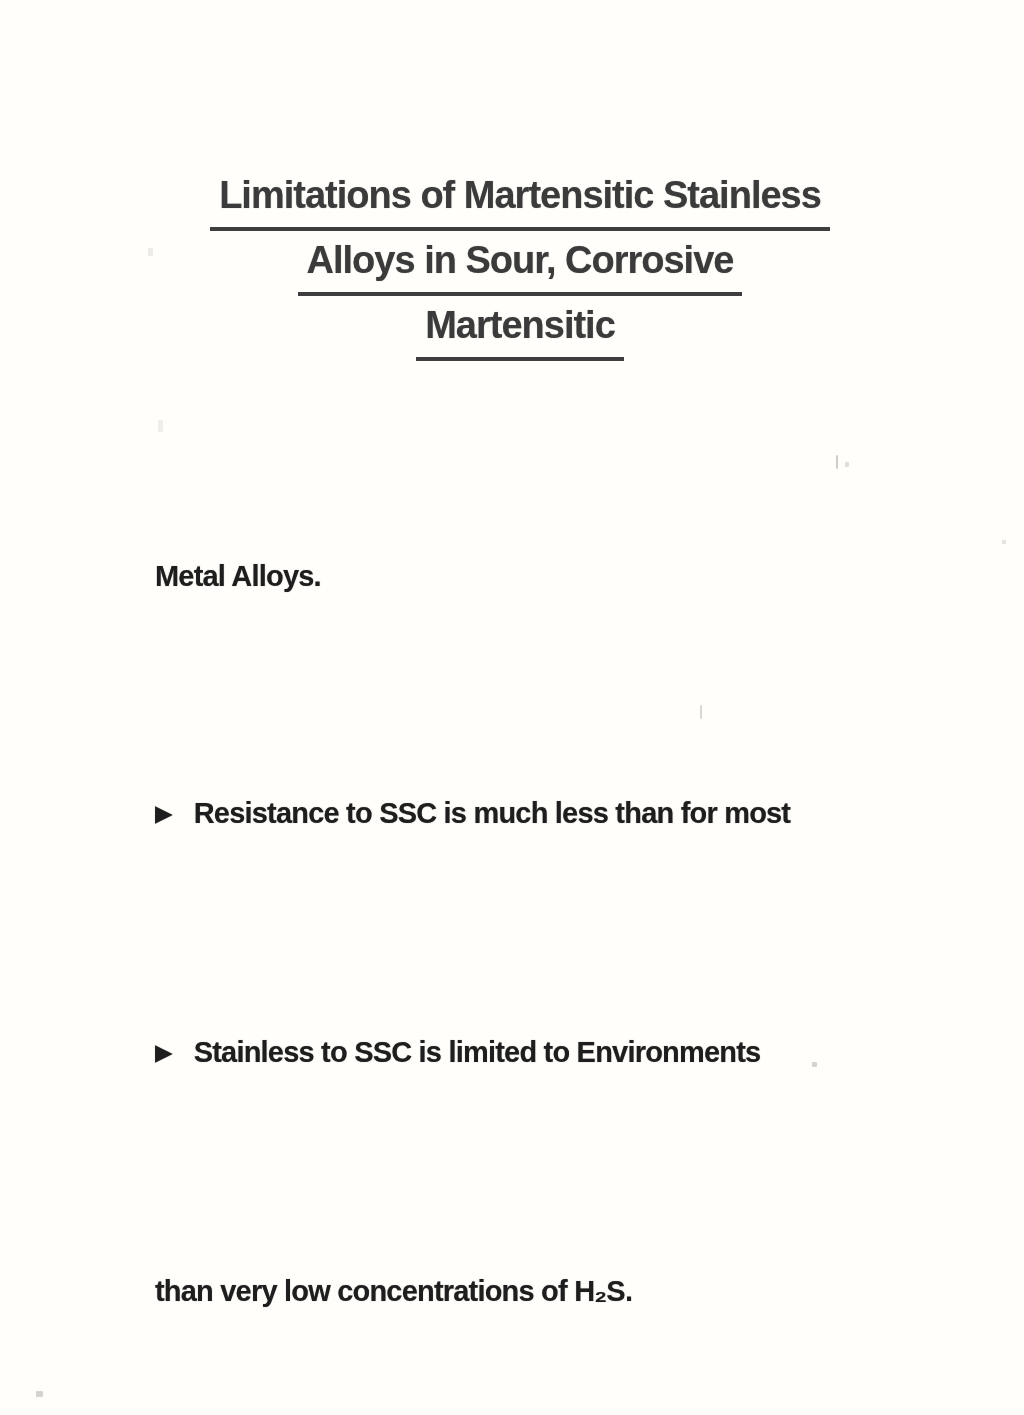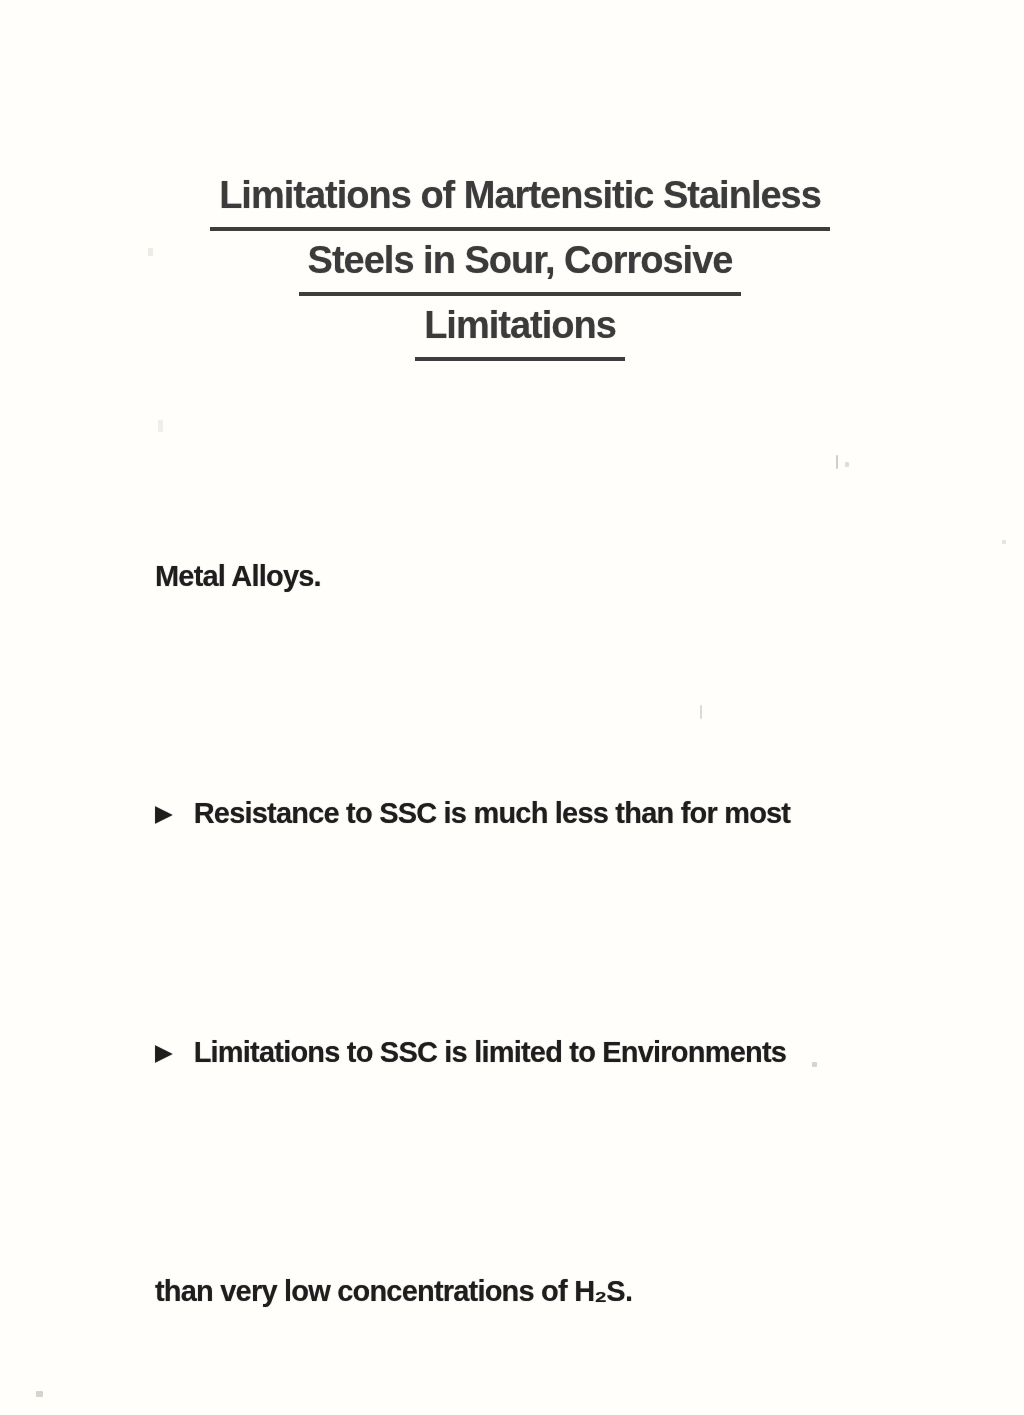--- a/index.html
+++ b/index.html
@@ -61,31 +61,31 @@
   .s7{left:812px;top:1062px;width:5px;height:5px;opacity:.4;}
   .s8{left:1002px;top:540px;width:4px;height:4px;opacity:.25;}
 </style>
 </head>
 <body>
 
 <div class="page">
 
   <div class="title">
     <span class="title-line"><span>Limitations of Martensitic Stainless</span></span>
-    <span class="title-line"><span>Steels in Sour, Corrosive</span></span>
-    <span class="title-line"><span>Limitations</span></span>
+    <span class="title-line"><span>Alloys in Sour, Corrosive</span></span>
+    <span class="title-line"><span>Martensitic</span></span>
   </div>
 
   <div class="body-text">
 
     <div class="line"><span>Metal Alloys.</span></div>
 
     <div class="line"><span class="marker">▶</span><span>Resistance to SSC is much less than for most</span></div>
 
-    <div class="line"><span class="marker">▶</span><span>Limitations to SSC is limited to Environments</span></div>
+    <div class="line"><span class="marker">▶</span><span>Stainless to SSC is limited to Environments</span></div>
 
     <div class="line"><span>than very low concentrations of H₂S.</span></div>
 
     
 
     
 
     
 
     

